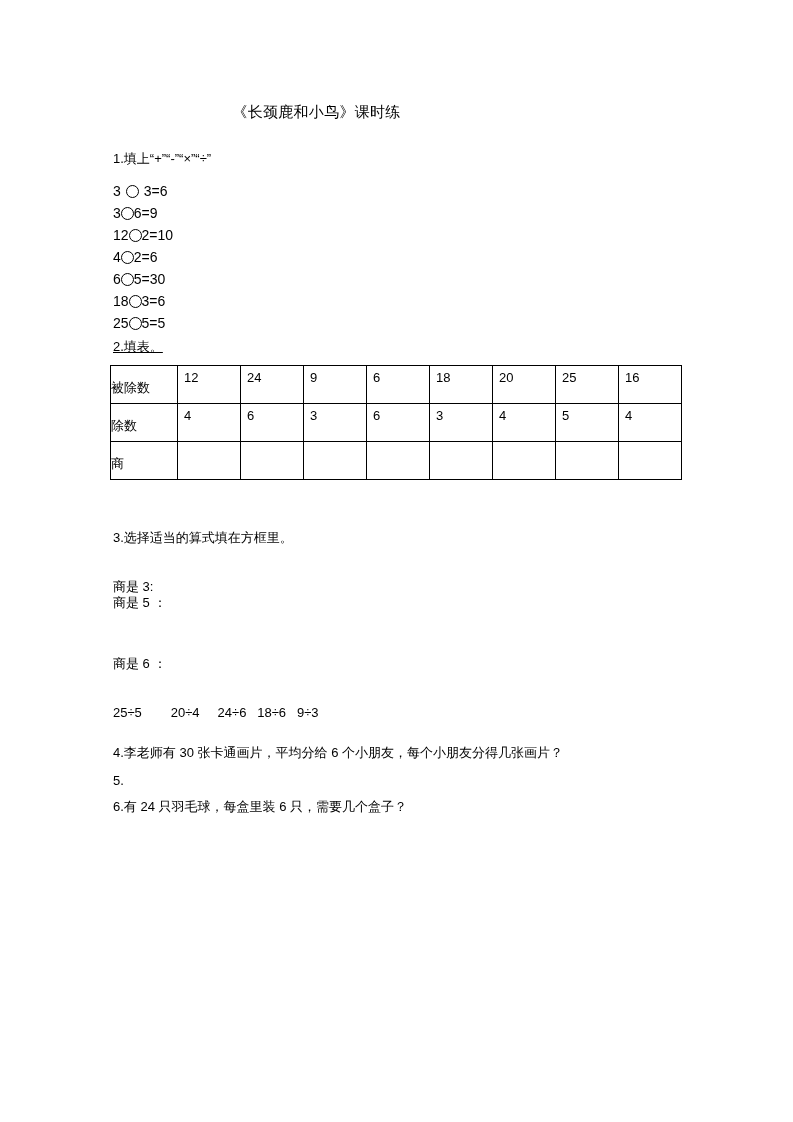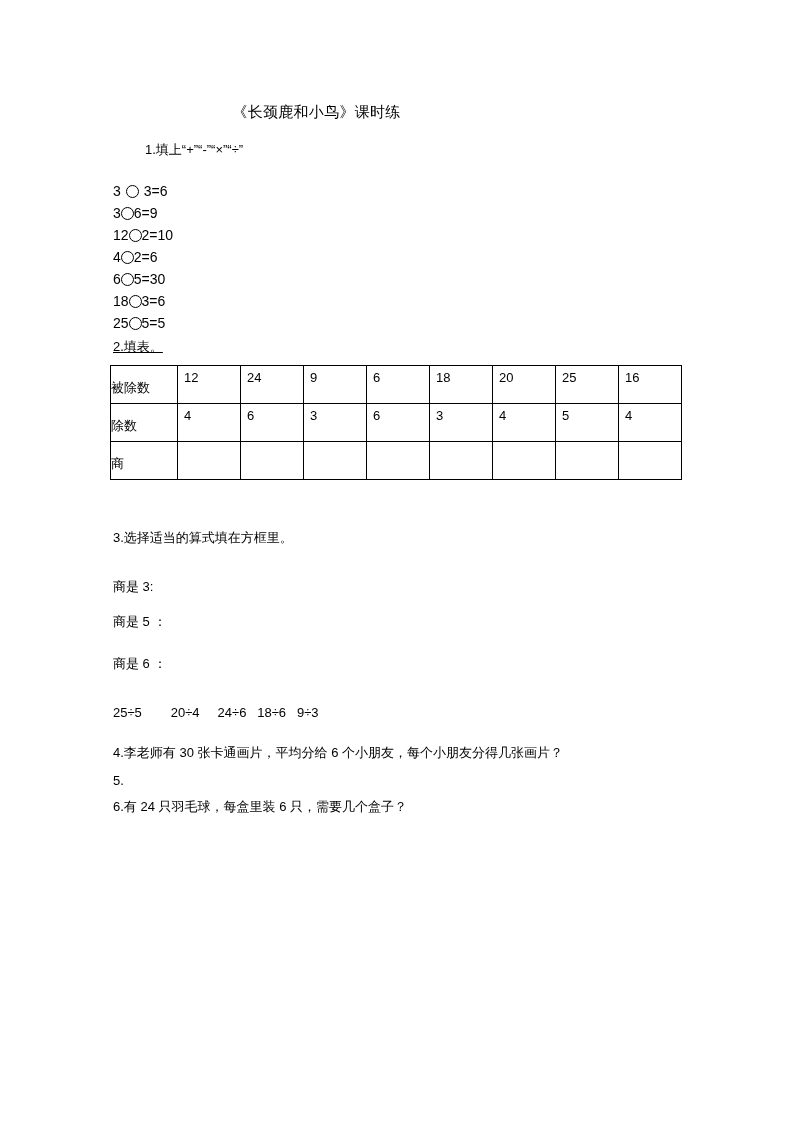--- a/index.html
+++ b/index.html
@@ -31,21 +31,21 @@
     font-size: 15px;
     letter-spacing: 0.3px;
   }
   .block {
     position: absolute;
     left: 113px;
     font-size: 13px;
     line-height: 1;
     white-space: nowrap;
   }
-  #q1-heading { top: 143px; font-size: 13px; margin-left: 32px; }
+  #q1-heading { top: 152px; font-size: 13px; }
   .eq-list {
     position: absolute;
     left: 113px;
     top: 180px;
     font-size: 14px;
   }
   .eq-line {
     height: 22px;
     line-height: 22px;
     white-space: nowrap;
@@ -90,21 +90,21 @@
   table.fill-table td.val {
     width: 63px;
   }
   #q3-heading { top: 531px; }
   .quot-line {
     position: absolute;
     left: 113px;
     font-size: 13px;
   }
   #quot-3 { top: 578px; }
-  #quot-5 { top: 613px; text-align: center; }
+  #quot-5 { top: 594px; text-align: center; }
   #quot-4 { top: 655px; }
   .expr-row {
     position: absolute;
     left: 113px;
     font-size: 13px;
     white-space: pre;
   }
   #expr-row-1 { top: 685px; }
   #expr-row-2 { top: 705px; }
   .word-problem {

